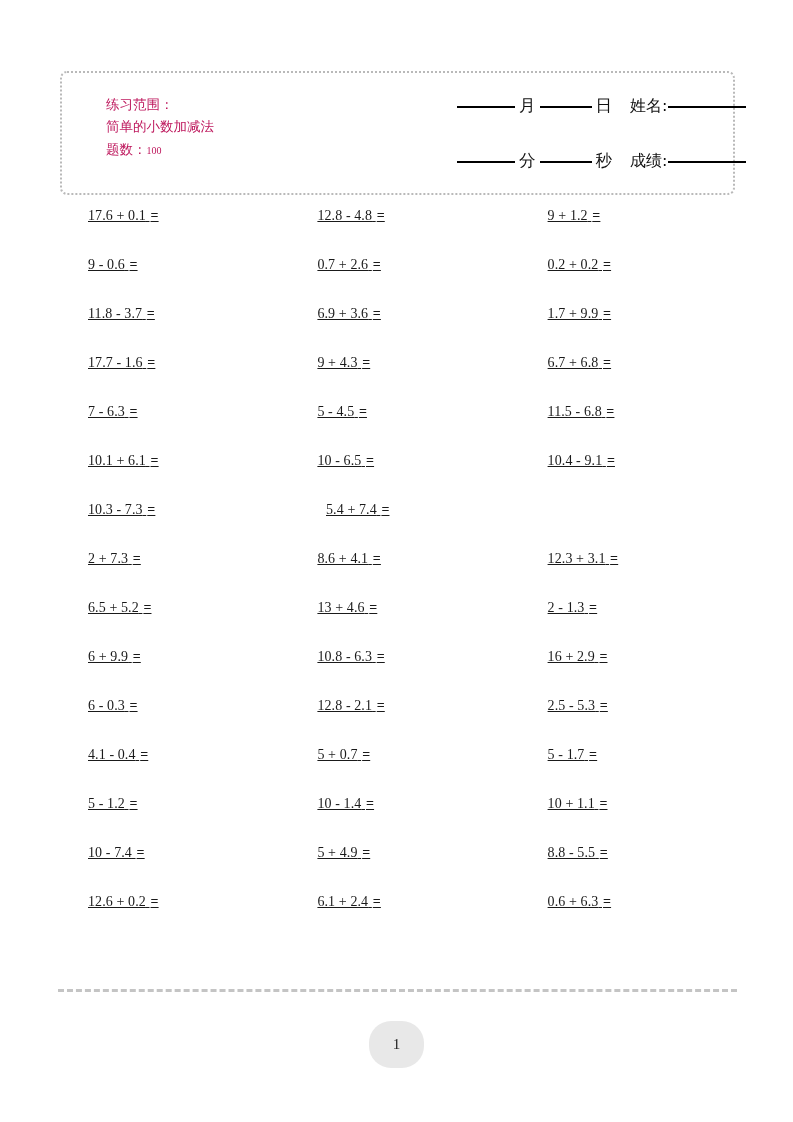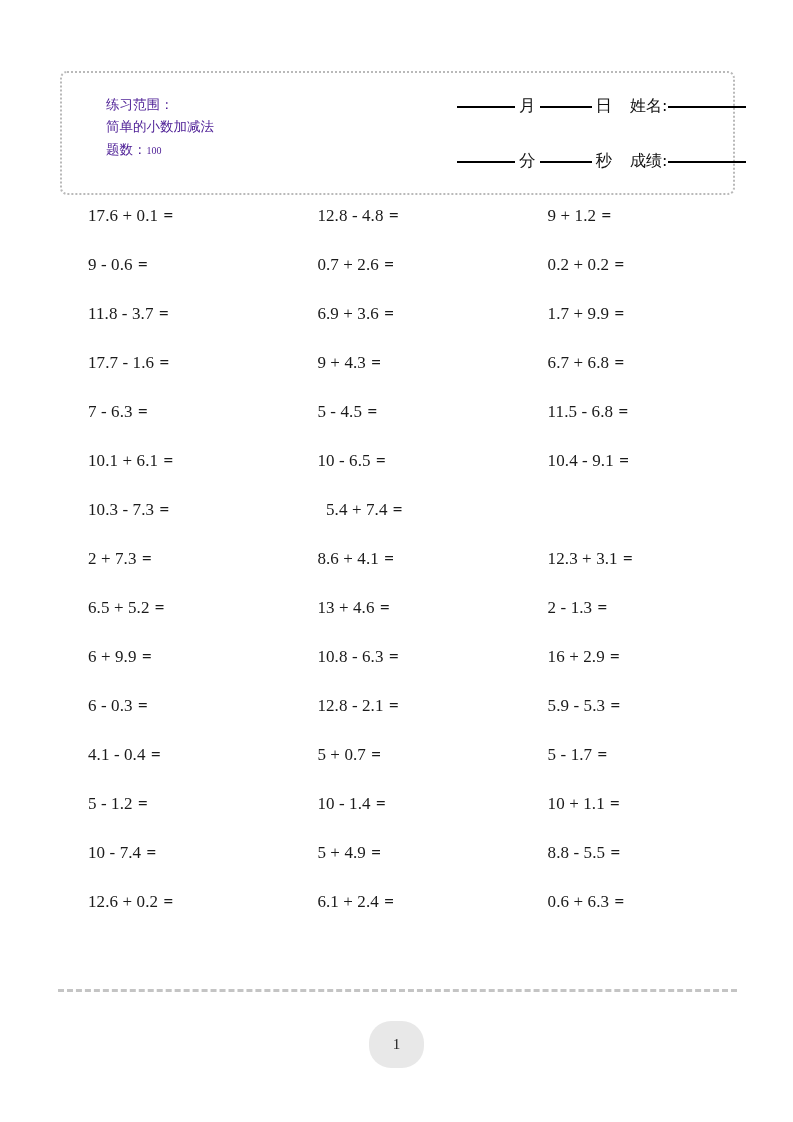--- a/index.html
+++ b/index.html
@@ -37,21 +37,21 @@
     align-items: center;
   }
 
   .header-left {
     position: absolute;
     left: 44px;
     top: 20px;
     font-family: "DejaVu Sans", "Liberation Sans", sans-serif;
     font-size: 13.5px;
     line-height: 22.5px;
-    color: #4c1d95;
+    color: #be185d;
     white-space: nowrap;
   }
   .header-left div { white-space: nowrap; }
   .range-value {
     font-family: Liberation Serif, serif;
   }
   .count-num {
     font-family: "Liberation Serif", "DejaVu Serif", serif;
     font-size: 10px;
   }
@@ -100,24 +100,25 @@
     top: 205px;
     width: 700px;
   }
   .prow {
     display: flex;
     height: 49px;
     align-items: flex-start;
   }
   .cell {
     width: 224px;
-    font-size: 17px;
+    font-size: 14px;
     line-height: 22px;
     white-space: nowrap;
     letter-spacing: 0.1px;
+    text-decoration: underline;
   }
   .cell.c1 { padding-left: 28px; }
   .cell.c2 { padding-left: 17px; width: 228px; }
   .cell.c3 { padding-left: 14px; }
   .eq {
     font-weight: bold;
     padding-left: 1px;
   }
 
   
@@ -223,21 +224,21 @@
         <div class="cell c3"><span>2 - 1.3</span> <span class="eq">=</span></div>
       </div>
       <div class="prow">
         <div class="cell c1"><span>6 + 9.9</span> <span class="eq">=</span></div>
         <div class="cell c2"><span>10.8 - 6.3</span> <span class="eq">=</span></div>
         <div class="cell c3"><span>16 + 2.9</span> <span class="eq">=</span></div>
       </div>
       <div class="prow">
         <div class="cell c1"><span>6 - 0.3</span> <span class="eq">=</span></div>
         <div class="cell c2"><span>12.8 - 2.1</span> <span class="eq">=</span></div>
-        <div class="cell c3"><span>5.9 - 5.3</span> <span class="eq">=</span></div>
+        <div class="cell c3"><span>2.5 - 5.3</span> <span class="eq">=</span></div>
       </div>
       <div class="prow">
         <div class="cell c1"><span>4.1 - 0.4</span> <span class="eq">=</span></div>
         <div class="cell c2"><span>5 + 0.7</span> <span class="eq">=</span></div>
         <div class="cell c3"><span>5 - 1.7</span> <span class="eq">=</span></div>
       </div>
       <div class="prow">
         <div class="cell c1"><span>5 - 1.2</span> <span class="eq">=</span></div>
         <div class="cell c2"><span>10 - 1.4</span> <span class="eq">=</span></div>
         <div class="cell c3"><span>10 + 1.1</span> <span class="eq">=</span></div>

